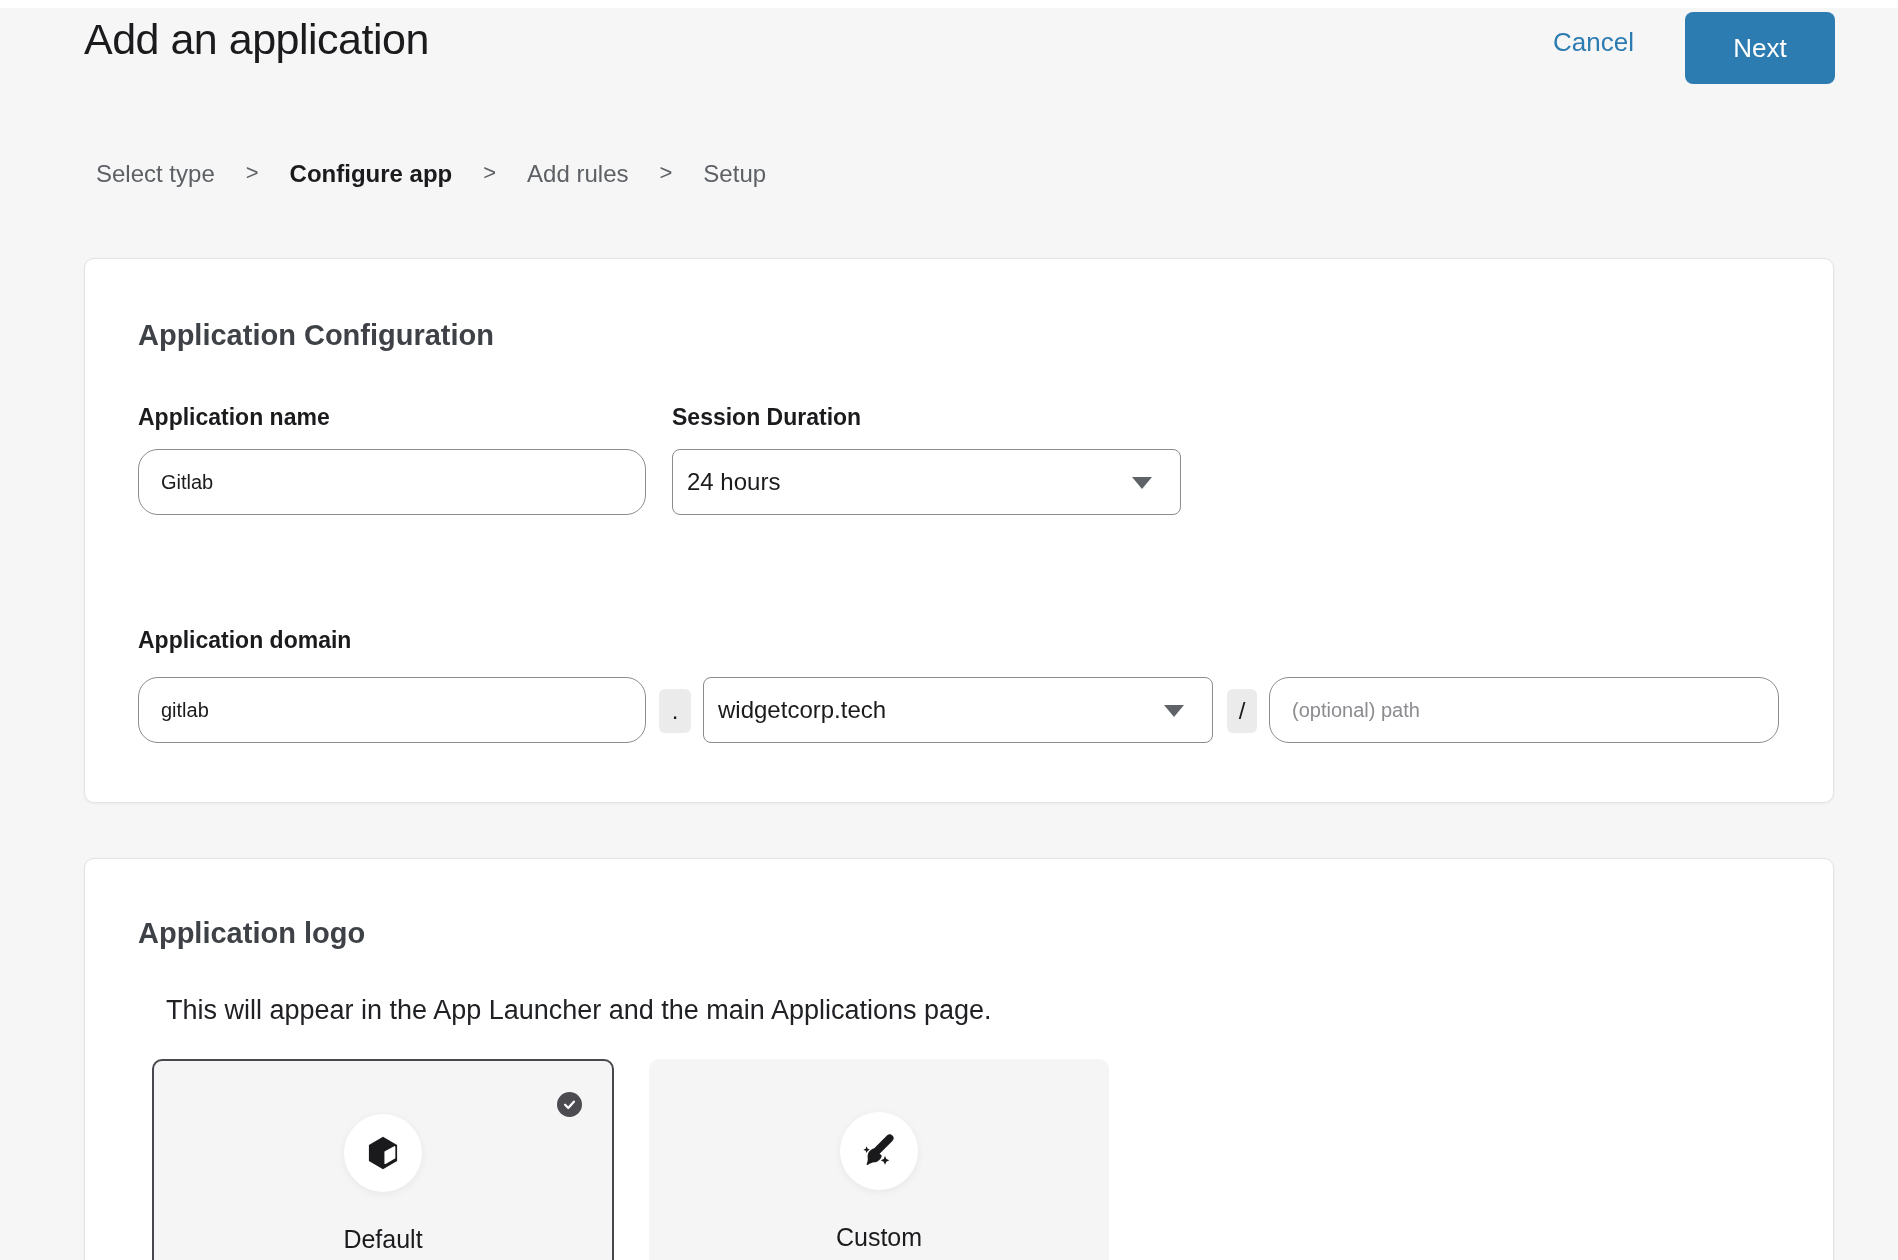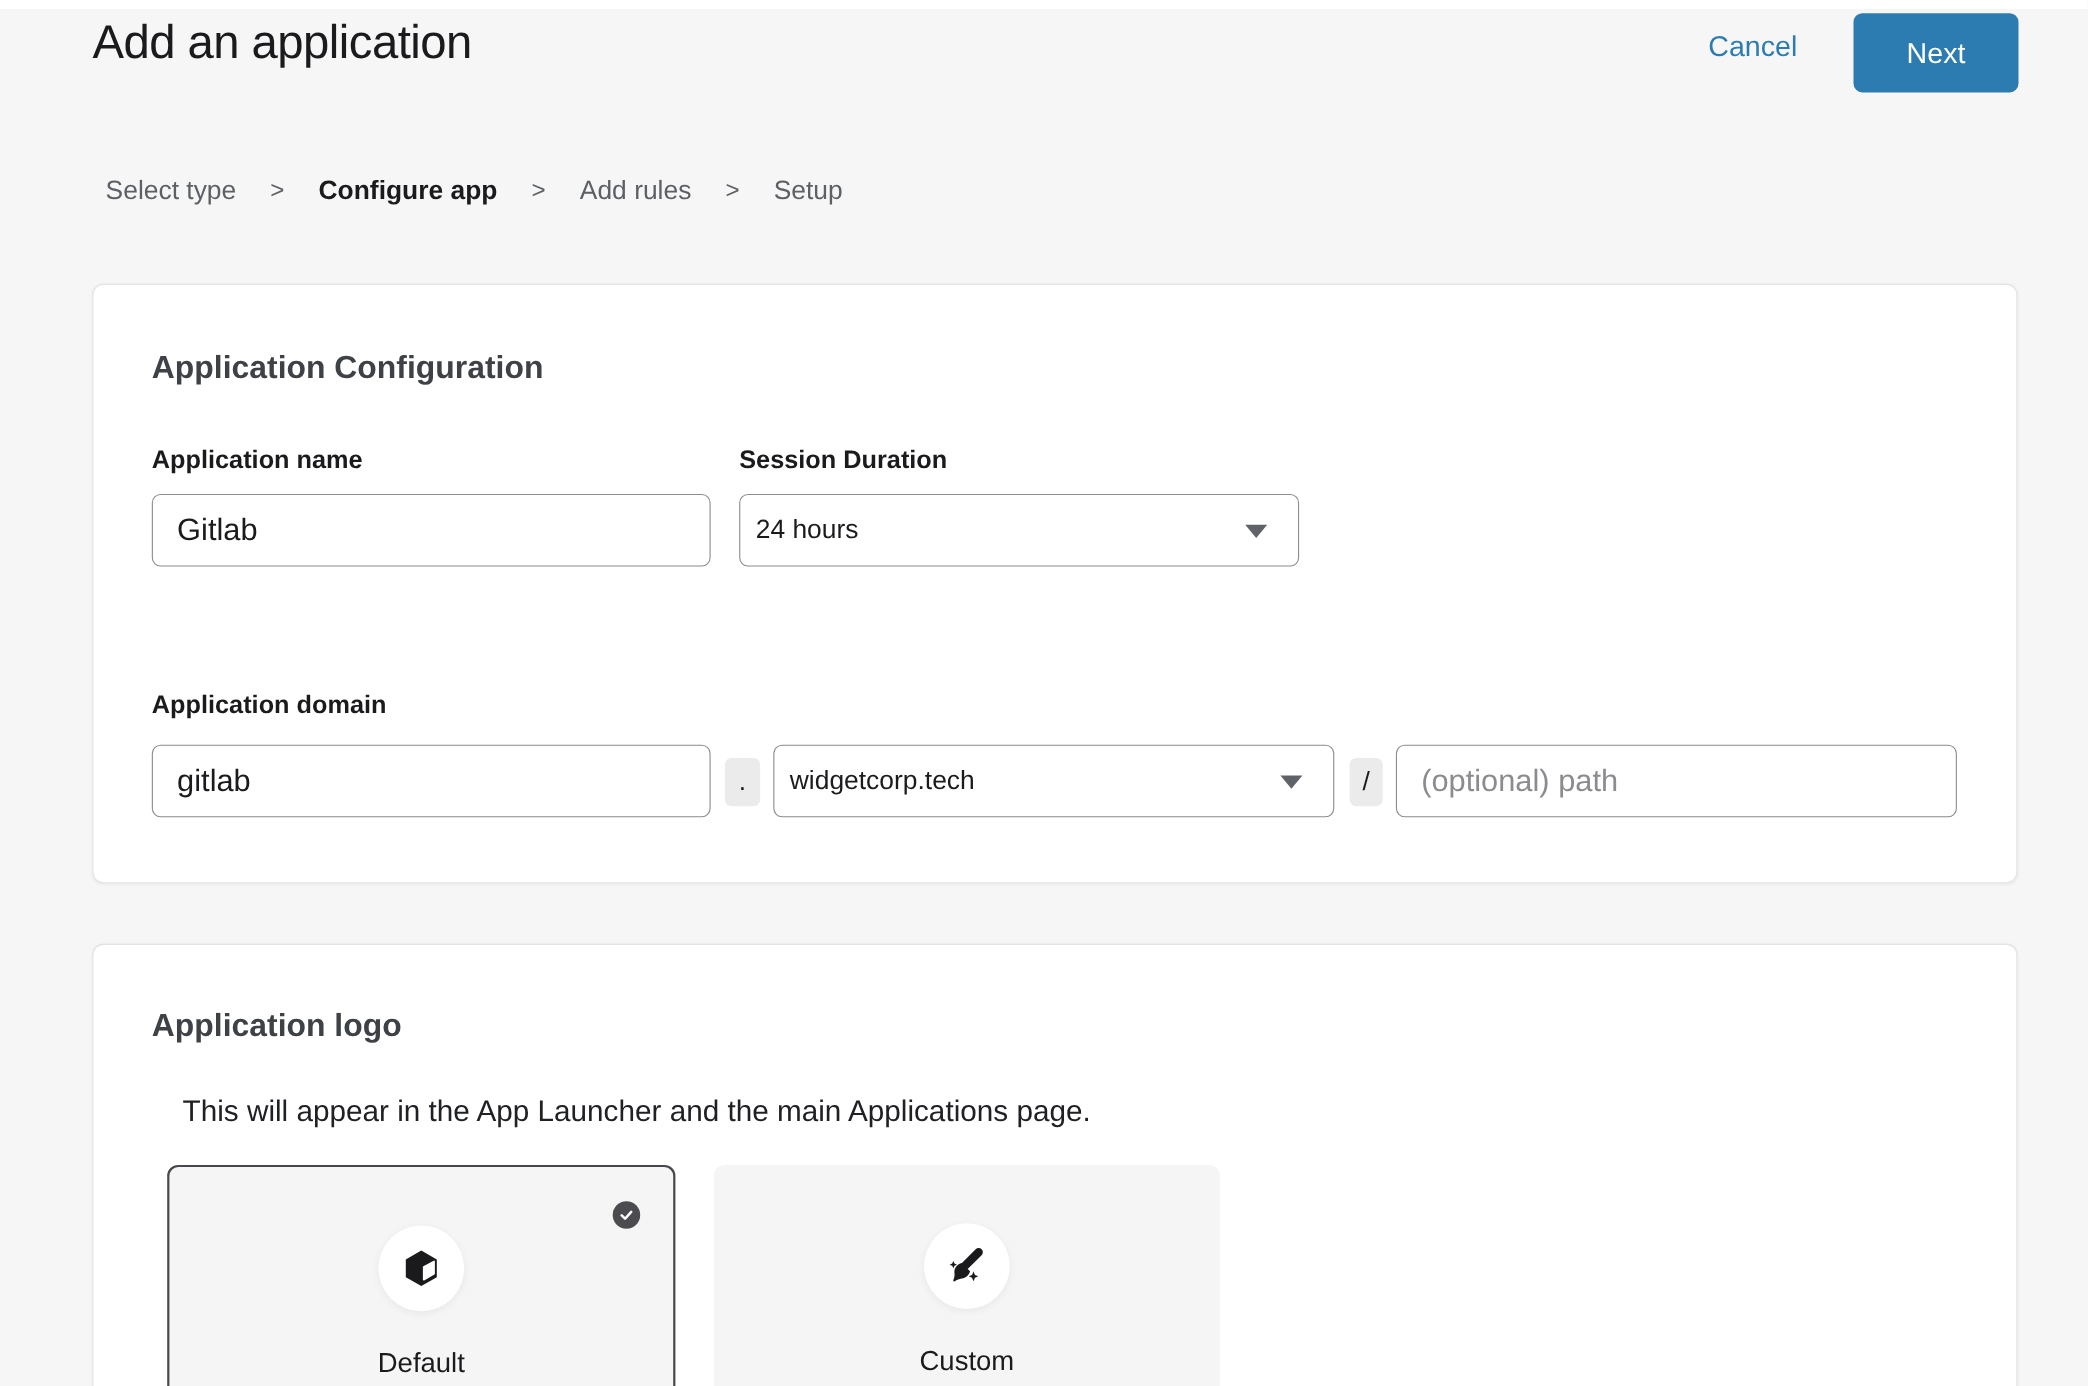--- a/index.html
+++ b/index.html
@@ -59,24 +59,24 @@
   .card-logo   .section-heading { top: 56px; }
   .field-label {
     position: absolute;
     font-size: 23px; font-weight: 700; color: #1b1b1e; line-height: 30px;
   }
   .lbl-name     { left: 53px;  top: 143px; }
   .lbl-duration { left: 587px; top: 143px; }
   .lbl-domain   { left: 53px;  top: 366px; }
   .text-input {
     position: absolute; height: 66px;
-    border: 1px solid #8b8b90; border-radius: 8px;
+    border: 1px solid #8b8b90; border-radius: 20px;
     background: #ffffff;
     font-family: "Liberation Sans", sans-serif;
-    font-size: 28px; color: #1b1b1e;
+    font-size: 20px; color: #1b1b1e;
     padding: 0 22px; outline: none;
   }
   .text-input::placeholder { color: #8b8b90; }
   .input-name      { left: 53px;   top: 190px; width: 508px; }
   .input-subdomain { left: 53px;   top: 418px; width: 508px; }
   .input-path      { left: 1184px; top: 418px; width: 510px; }
   .select-box {
     position: absolute; height: 66px;
     border: 1px solid #8b8b90; border-radius: 8px;
     background: #ffffff;

